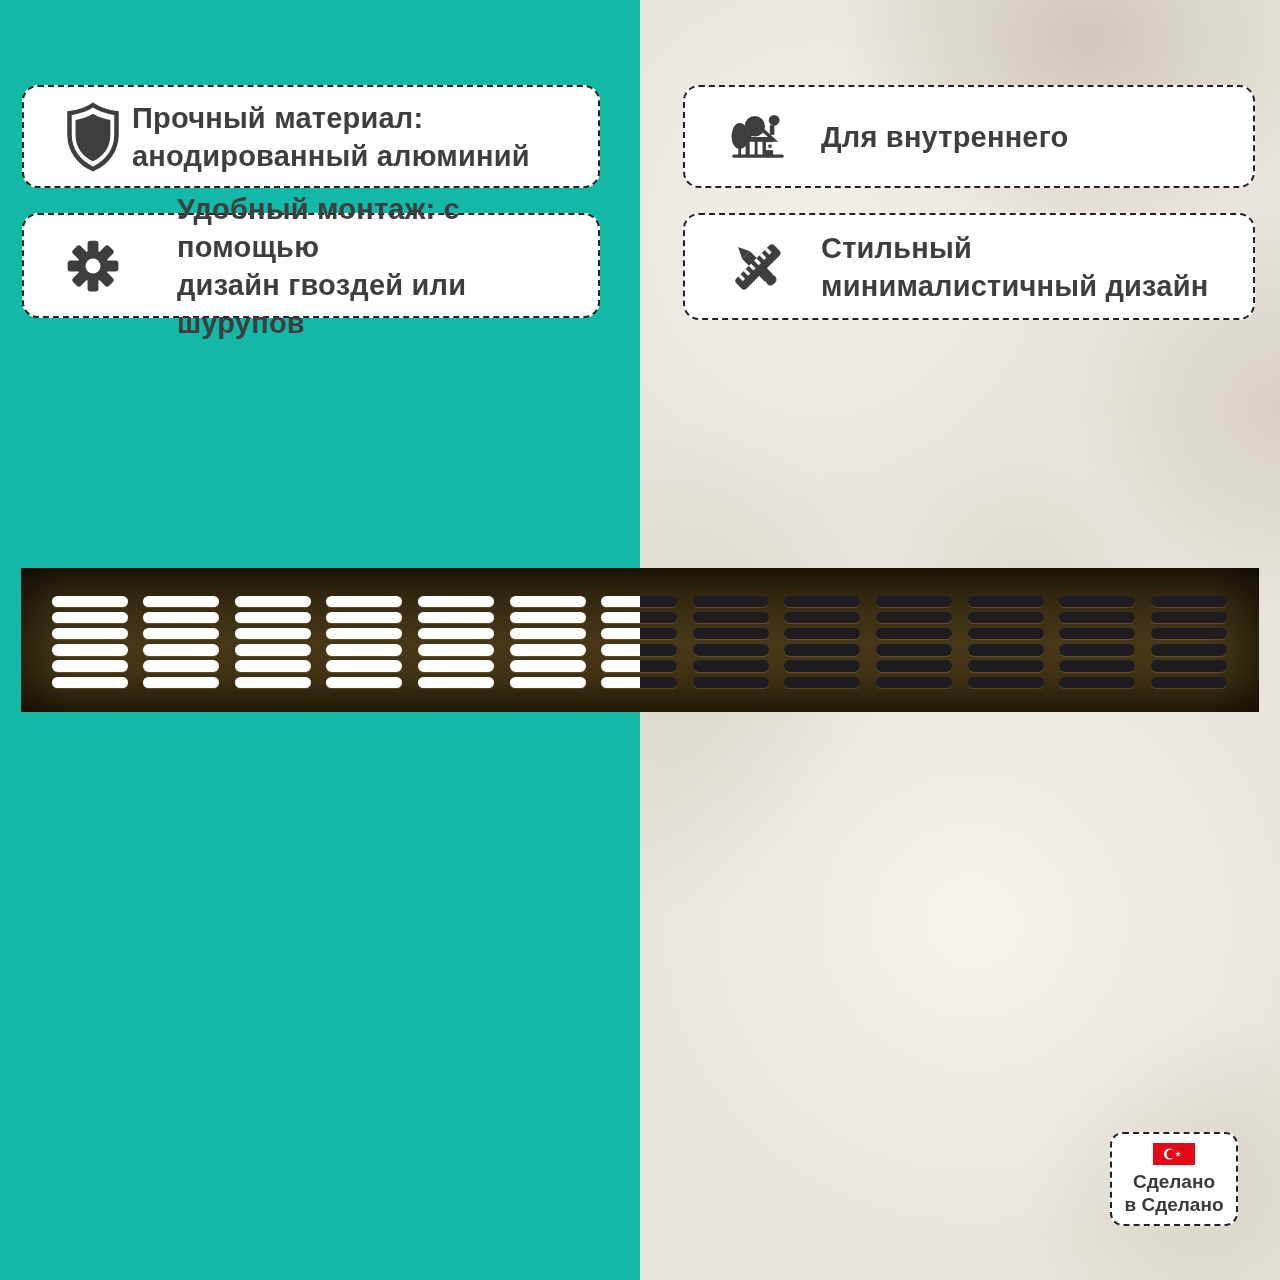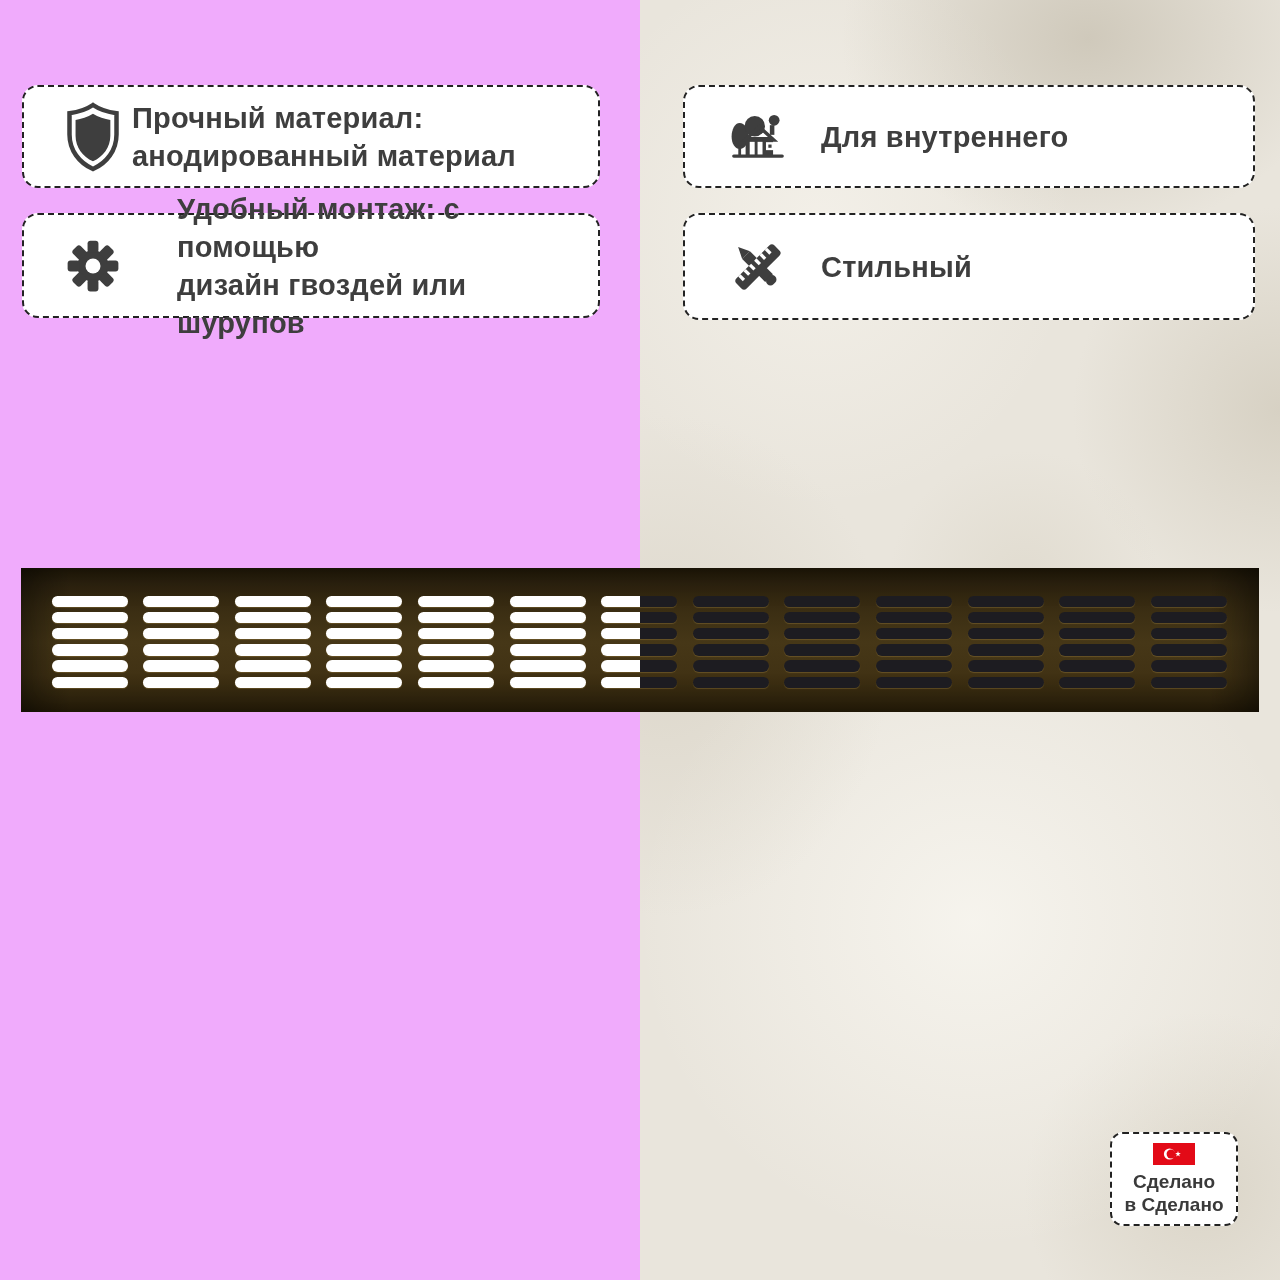--- a/index.html
+++ b/index.html
@@ -1,19 +1,19 @@
 <!DOCTYPE html>
 <html><head>
 <meta charset="utf-8">
 <style>
   html,body{margin:0;padding:0;}
   .canvas{
     position:relative;
     width:1280px;height:1280px;
-    background:#f0abfc;
+    background:#14b8a6;
     overflow:hidden;
     font-family:"Liberation Sans", sans-serif;
   }
   
   .texture{
     position:absolute;top:0;right:0;width:640px;height:1280px;
     background-color:#e9e5dc;
     background-image:
       radial-gradient(55% 22% at 70% 3%, rgba(186,178,160,0.55), rgba(186,178,160,0) 70%),
       radial-gradient(45% 22% at 100% 32%, rgba(193,185,166,0.45), rgba(193,185,166,0) 72%),
@@ -78,21 +78,21 @@
 
   <div class="feature-box fb1">
     <span class="fi">
       <svg width="60" height="72" viewBox="0 0 24 28">
         <path d="M12 1.2C9.2 3.1 5.6 4.1 2.6 4.5V13c0 6.3 3.9 11.4 9.4 13.8 5.5-2.4 9.4-7.5 9.4-13.8V4.5C18.4 4.1 14.8 3.1 12 1.2z" fill="none" stroke="#3e3e3e" stroke-width="1.8"></path>
         <path d="M12 1.2C9.2 3.1 5.6 4.1 2.6 4.5V13c0 6.3 3.9 11.4 9.4 13.8 5.5-2.4 9.4-7.5 9.4-13.8V4.5C18.4 4.1 14.8 3.1 12 1.2z" fill="#3e3e3e" transform="translate(3.1 3.85) scale(0.74)"></path>
       </svg>
     </span>
     <div class="ft">
       <div>Прочный материал:</div>
-      <div>анодированный материал</div>
+      <div>анодированный алюминий</div>
     </div>
   </div>
 
   <div class="feature-box fb2">
     <span class="fi">
       <svg width="58" height="62" viewBox="0 0 48 48">
         <g fill="#3e3e3e">
           <circle cx="24" cy="24" r="13"></circle>
           <g>
             <rect x="19.5" y="3" width="9" height="10" rx="2.4"></rect>
@@ -156,20 +156,21 @@
           <rect x="18.2" y="14" width="5.2" height="2.6"></rect>
           <rect x="18.2" y="20" width="5.2" height="2.6"></rect>
           <rect x="18.2" y="26" width="5.2" height="2.6"></rect>
           <rect x="18.2" y="32" width="5.2" height="2.6"></rect>
           <rect x="18.2" y="38" width="5.2" height="2.6"></rect>
         </g>
       </svg>
     </span>
     <div class="ft">
       <div>Стильный</div>
+      <div>минималистичный дизайн</div>
     </div>
   </div>
 
   <div class="grille">
     <div id="slots">
         <div class="slot" style="left: 30.5px; top: 27.5px; width: 76px; height: 11.5px; background: rgb(255, 255, 255);"></div>
         <div class="slot" style="left: 30.5px; top: 43.7px; width: 76px; height: 11.5px; background: rgb(255, 255, 255);"></div>
         <div class="slot" style="left: 30.5px; top: 59.9px; width: 76px; height: 11.5px; background: rgb(255, 255, 255);"></div>
         <div class="slot" style="left: 30.5px; top: 76.1px; width: 76px; height: 11.5px; background: rgb(255, 255, 255);"></div>
         <div class="slot" style="left: 30.5px; top: 92.3px; width: 76px; height: 11.5px; background: rgb(255, 255, 255);"></div>

